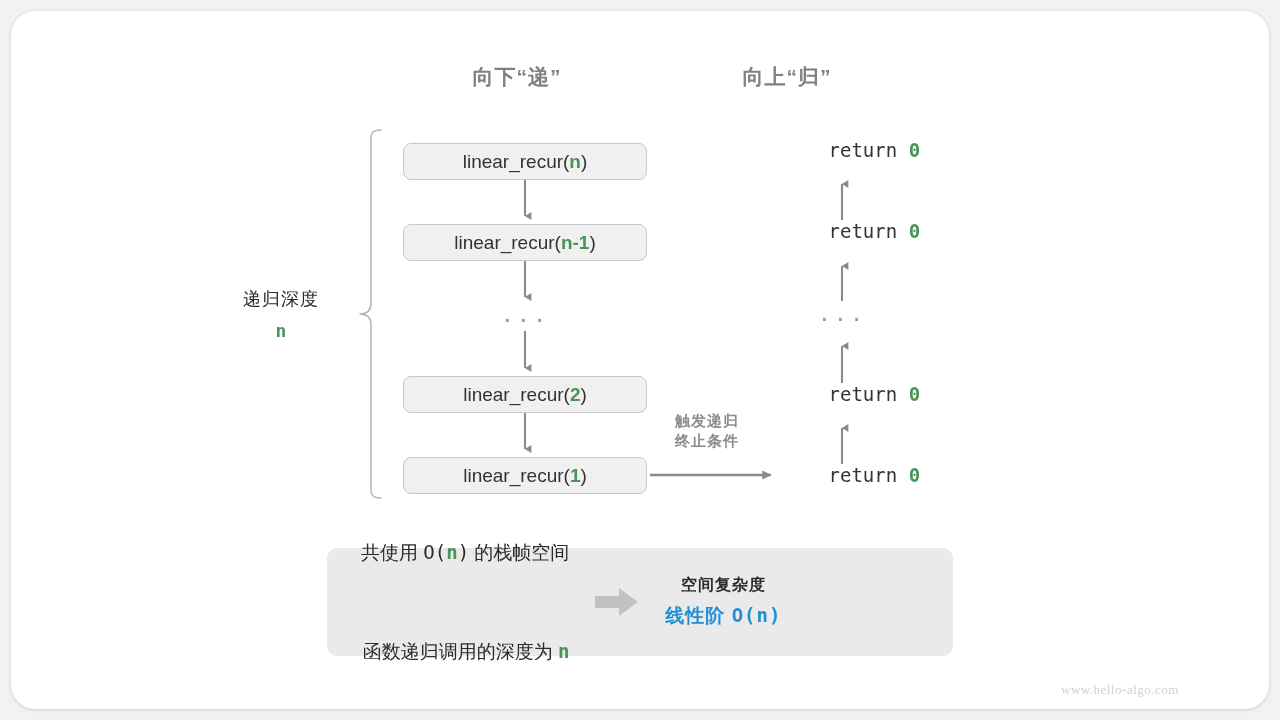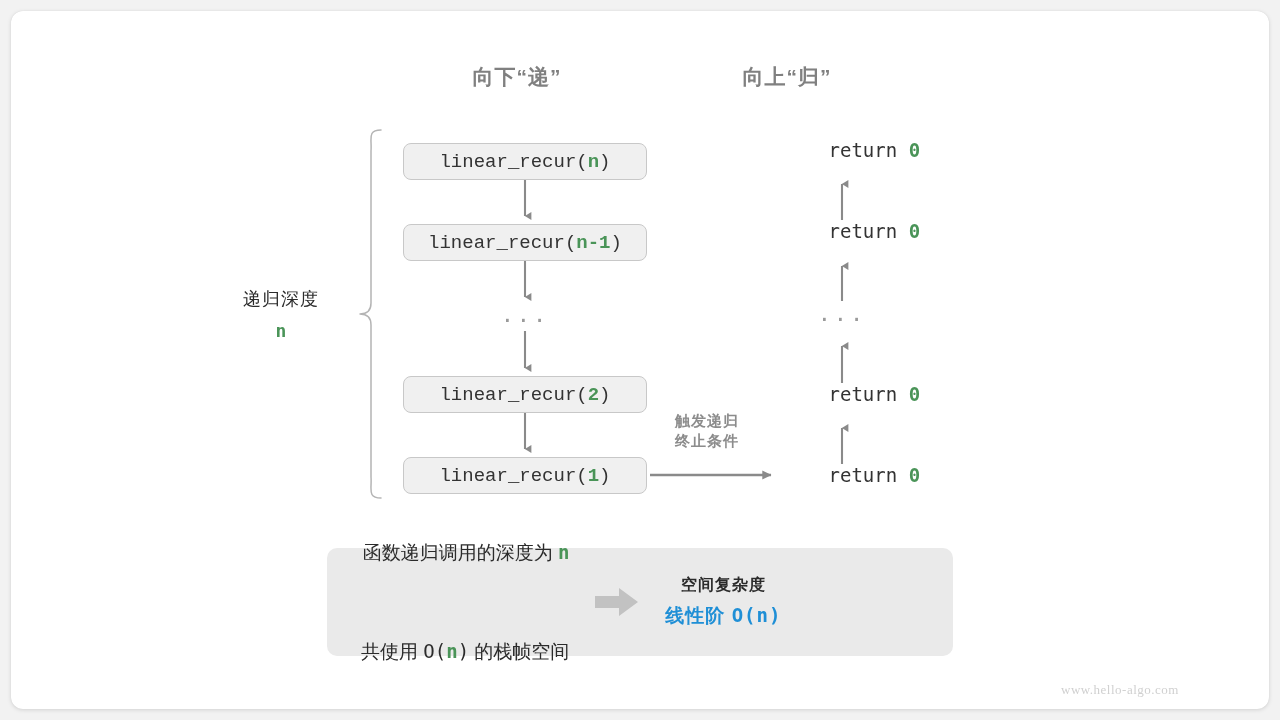--- a/index.html
+++ b/index.html
@@ -13,21 +13,21 @@
     overflow: hidden;
     font-family: "Liberation Sans", "DejaVu Sans", sans-serif;
   }
   .card {
     position: absolute;
     left: 11px;
     top: 11px;
     width: 1258px;
     height: 698px;
     background: #ffffff;
-    border-radius: 12px;
+    border-radius: 24px;
     box-shadow: 0 1px 4px rgba(0,0,0,0.13), 0 0 1px rgba(0,0,0,0.10);
     overflow: hidden;
   }
   .stage {
     position: absolute;
     left: 0; top: 0;
     width: 1258px; height: 698px;
   }
 
   
@@ -48,21 +48,21 @@
     box-sizing: border-box;
     width: 244px;
     height: 37px;
     background: #f0f0f0;
     border: 1.3px solid #c8c8c8;
     border-radius: 8px;
     transform: translateX(-50%);
     display: flex;
     align-items: center;
     justify-content: center;
-    font-family: Liberation Mono, monospace;
+    font-family: Liberation Sans, sans-serif;
     font-size: 19px;
     color: #333333;
     white-space: pre;
   }
   .call-box .arg { color: #4a9458; font-weight: bold; }
 
   
   .ret-label {
     position: absolute;
     transform: translate(-50%, -50%);
@@ -269,22 +269,22 @@
       <line x1="639" y1="464" x2="760" y2="464" stroke="#8a8a8a" stroke-width="2.3" marker-end="url(#ah-right)"></line>
 
       <path d="M 370,119 C 356,119 361,128 360,140
                L 360,292 C 360,301 354,303 349,303
                C 354,303 360,305 360,314
                L 360,466 C 361,478 356,487 370,487" fill="none" stroke="#b4b4b4" stroke-width="1.5" stroke-linecap="round" stroke-linejoin="round"></path>
     </svg>
 
     <div class="summary" style="left:316px; top:537px; width:626px; height:108px;">
       <div class="left">
+        <div><span>共使用 </span><span class="mono">O(</span><span class="g">n</span><span class="mono">)</span><span> 的栈帧空间</span></div>
         <div><span>函数递归调用的深度为 </span><span class="g">n</span></div>
-        <div><span>共使用 </span><span class="mono">O(</span><span class="g">n</span><span class="mono">)</span><span> 的栈帧空间</span></div>
       </div>
       <div class="mid">
         <svg width="44" height="32" viewBox="0 0 44 32">
           <path d="M0,10 L24,10 L24,2 L43,16 L24,30 L24,22 L0,22 Z" fill="#c2c2c2"></path>
         </svg>
       </div>
       <div class="right">
         <span class="r1">空间复杂度</span>
         <span class="r2"><span>线性阶 </span><span class="mono">O(n)</span></span>
       </div>

